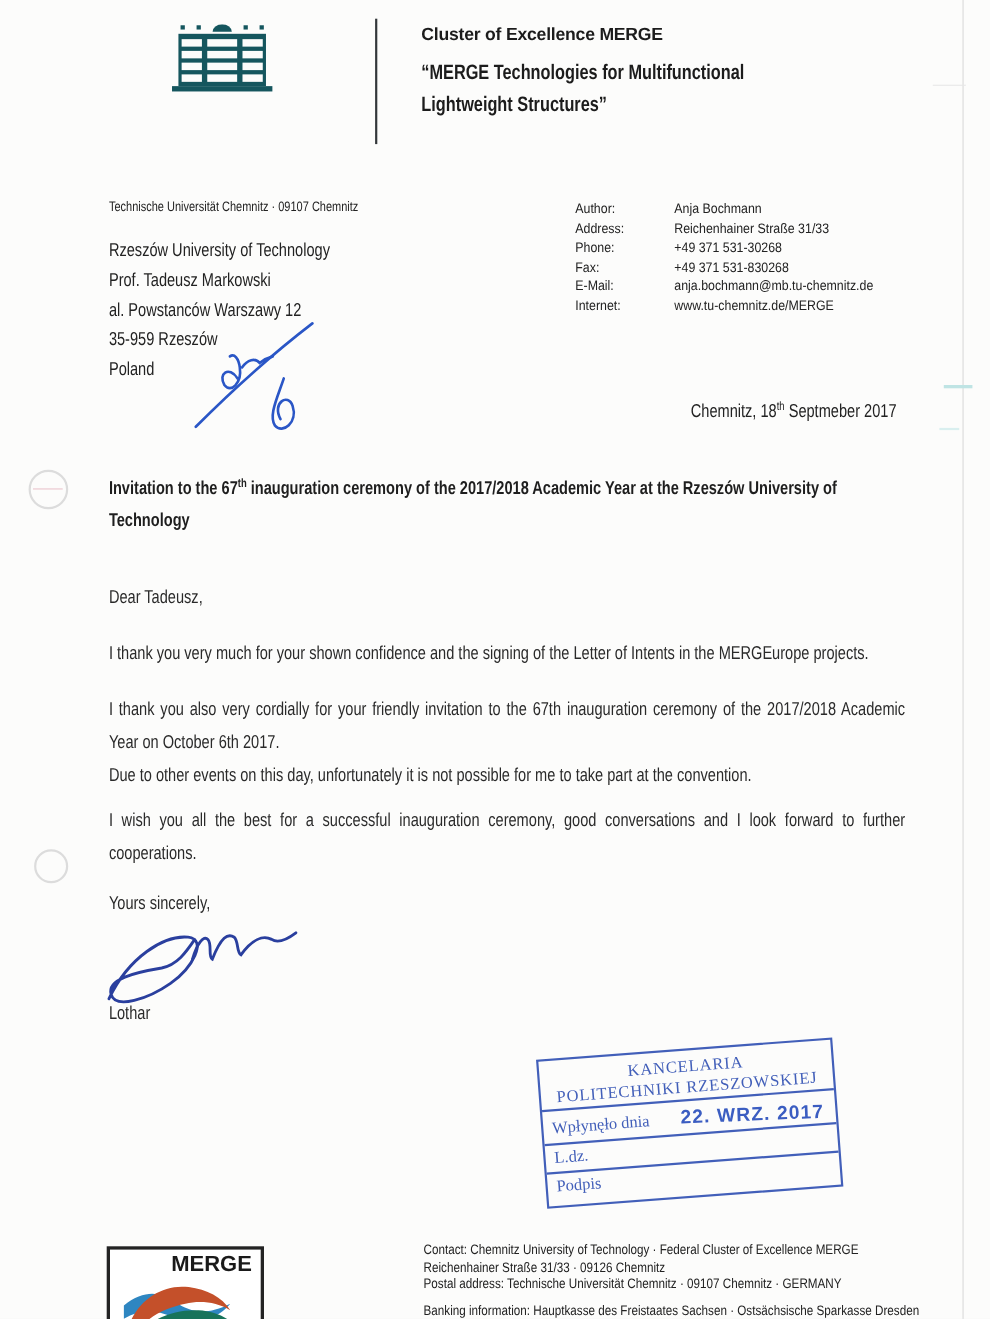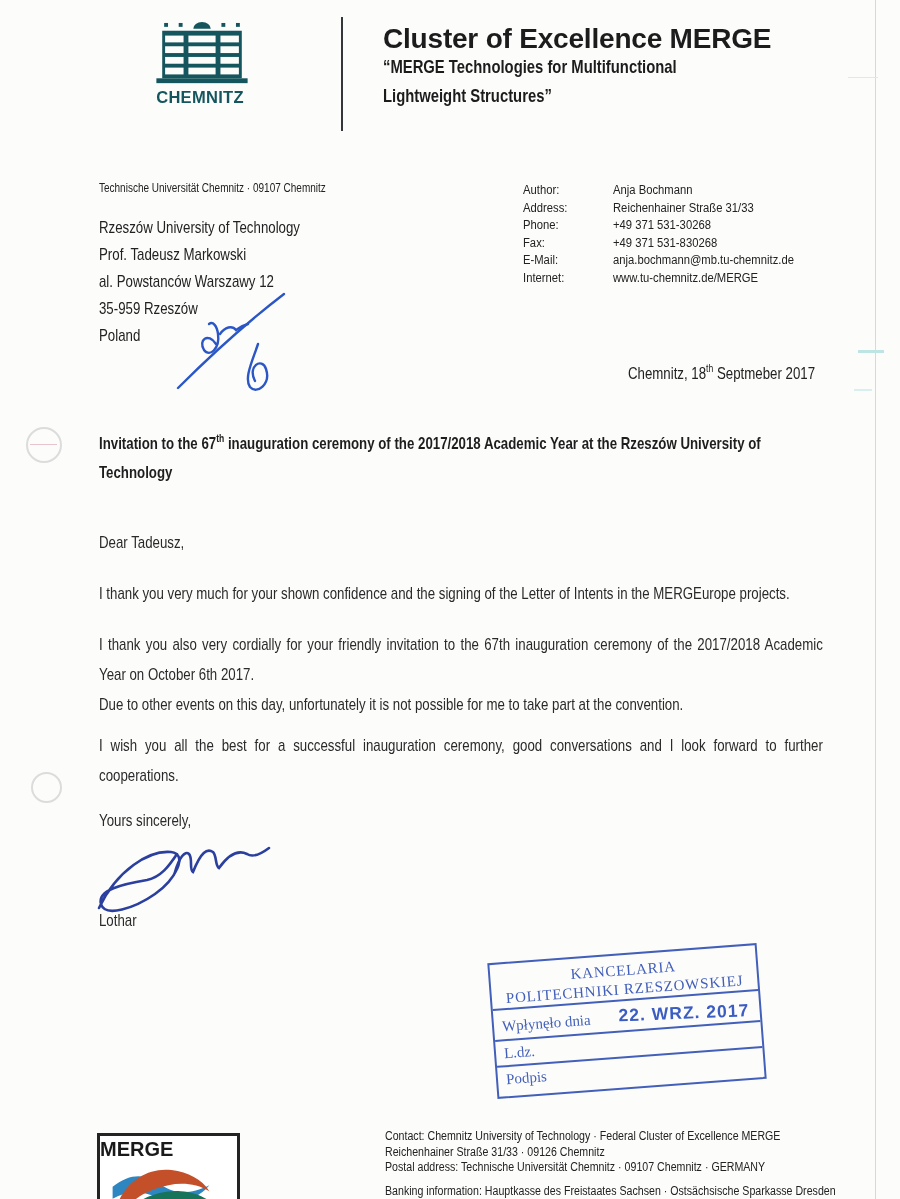--- a/index.html
+++ b/index.html
@@ -10,21 +10,21 @@
   .abs{position:absolute;}
   .cx78{transform:scaleX(0.78);transform-origin:0 0;}
   .cx80{transform:scaleX(0.80);transform-origin:0 0;}
   .cx85{transform:scaleX(0.85);transform-origin:0 0;}
   .cx90{transform:scaleX(0.90);transform-origin:0 0;}
 
   
   .tu-name{left:64px;top:87px;width:272px;text-align:center;color:#15565e;
     font-size:16.5px;font-weight:700;letter-spacing:.3px;line-height:21px;}
   .divider{left:341px;top:17px;width:2px;height:114px;background:#33373a;}
-  .cluster-title{left:383px;top:23px;font-size:28px;font-weight:700;color:#1c1c1c;letter-spacing:-.2px;}
+  .cluster-title{left:383px;top:23px;font-size:16px;font-weight:700;color:#1c1c1c;letter-spacing:-.2px;}
   .cluster-sub{left:383px;top:53px;width:560px;font-size:19px;font-weight:700;color:#1c1c1c;line-height:28.5px;}
 
   .sender-line{left:99px;top:181px;width:380px;font-size:12.5px;color:#222;}
   .recipient{left:99px;top:214px;width:340px;font-size:17px;line-height:27px;color:#222;}
 
   .contact{left:523px;top:182px;width:340px;font-size:12.5px;color:#222;}
   .contact .row{display:flex;line-height:17.5px;}
   .contact .lbl{width:100px;flex:0 0 100px;}
 
   .dateline{right:85px;top:364px;width:320px;text-align:right;font-size:17px;color:#222;
@@ -41,21 +41,21 @@
   .stamp-head{padding-top:6px;text-align:center;font-family:"Liberation Serif",serif;
     font-size:15px;letter-spacing:.8px;line-height:19px;}
   .stamp-row{border-top:2px solid #3352b4;font-family:"Liberation Serif",serif;font-size:15px;}
   .stamp-row .lab{padding:8px 0 4px 8px;}
   .stamp-row.small .lab{padding:4px 0 3px 8px;}
   .stamp-date{position:absolute;right:10px;top:52px;font-family:"Liberation Sans",sans-serif;
     font-weight:700;font-size:17.5px;letter-spacing:1px;color:#2b50bd;transform:rotate(2deg);}
 
   
   .merge-box{left:97px;top:1133px;width:137px;height:90px;border:3px solid #232323;background:#fff;}
-  .merge-word{text-align:left;padding:2px 8px 0 0;font-size:20px;font-weight:700;color:#1a1a1a;}
+  .merge-word{text-align:right;padding:2px 8px 0 0;font-size:20px;font-weight:700;color:#1a1a1a;}
   .footer-text{left:385px;top:1129px;width:580px;font-size:12.5px;line-height:15.5px;color:#222;}
   .footer-gap{height:8px;}
 
   
   .scanline-v{left:875px;top:0;width:1px;height:1199px;background:#d9d9d9;}
   .scanline-h{left:848px;top:77px;width:30px;height:1px;background:#e6e6e6;}
   .cyan1{left:858px;top:350px;width:26px;height:3px;background:#bfe4e4;}
   .cyan2{left:854px;top:389px;width:18px;height:2px;background:#d9efef;}
   .hole{border:2px solid #dcdcdc;border-radius:50%;background:transparent;}
   .hole1{left:26px;top:427px;width:32px;height:32px;}
@@ -87,21 +87,20 @@
       <rect x="17" y="36" width="19" height="7"></rect>
         <rect x="41" y="36" width="28" height="7"></rect>
         <rect x="74" y="36" width="19" height="7"></rect>
       <rect x="17" y="47" width="19" height="7"></rect>
         <rect x="41" y="47" width="28" height="7"></rect>
         <rect x="74" y="47" width="19" height="7"></rect>
     </g>
   </svg>
 
   <div class="abs tu-name">
-    <div>CHEMNITZ</div>
   </div>
 
   <div class="abs divider"></div>
 
   <div class="abs cluster-title">Cluster of Excellence MERGE</div>
   <div class="abs cluster-sub cx78">
     <div>“MERGE Technologies for Multifunctional</div>
     <div>Lightweight Structures”</div>
   </div>
 

